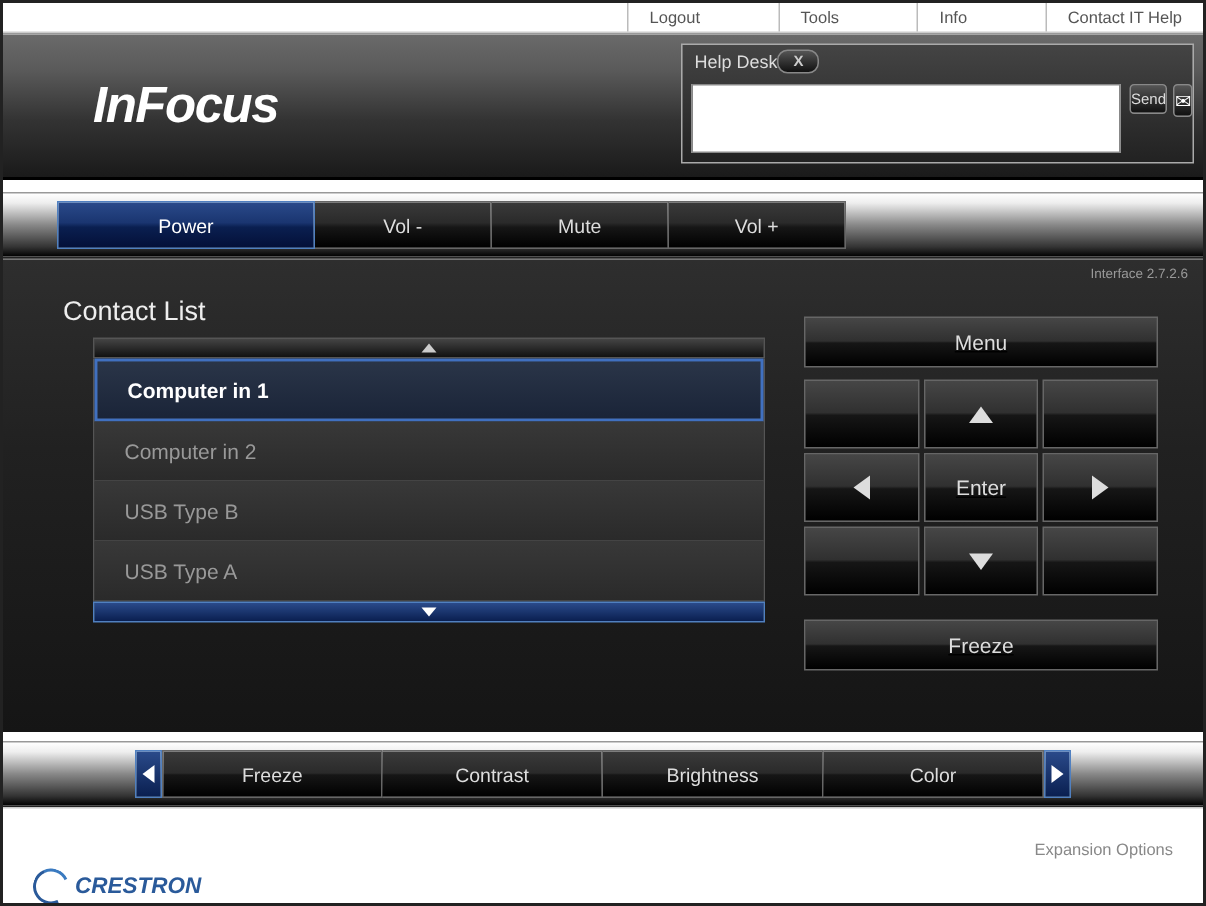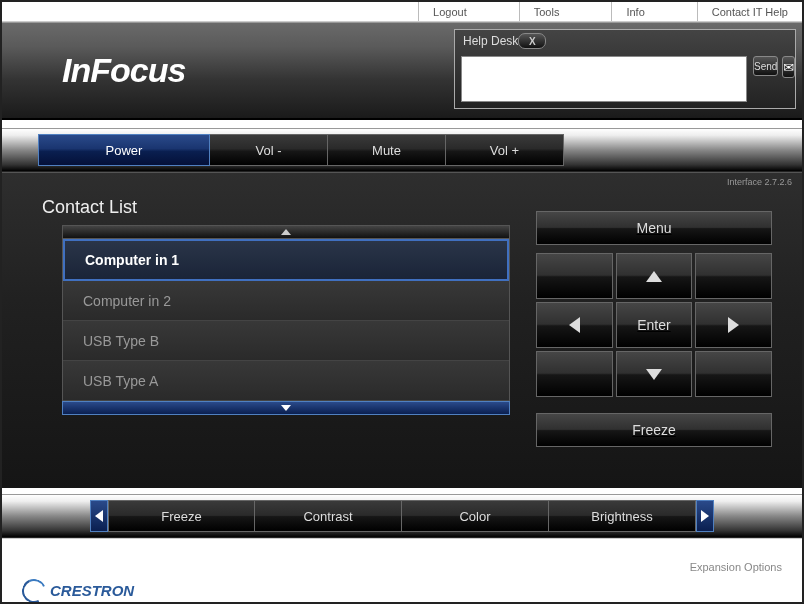--- a/index.html
+++ b/index.html
@@ -156,22 +156,22 @@
 
 <div class="gap2"></div>
 
 <div class="bottombar">
   <div class="bottom-controls">
     <div class="scroll-l">
         <div class="arrow-left"></div>
       </div>
     <div class="bottom-btn" style="border-left:1px solid #666">Freeze</div>
     <div class="bottom-btn">Contrast</div>
+    <div class="bottom-btn">Brightness</div>
     <div class="bottom-btn">Color</div>
-    <div class="bottom-btn">Brightness</div>
     <div class="scroll-r">
         <div class="arrow-right"></div>
       </div>
   </div>
 </div>
 
 <div class="footer">
   <div class="crestron">
     <div class="swirl"></div>
     <span>CRESTRON</span>

